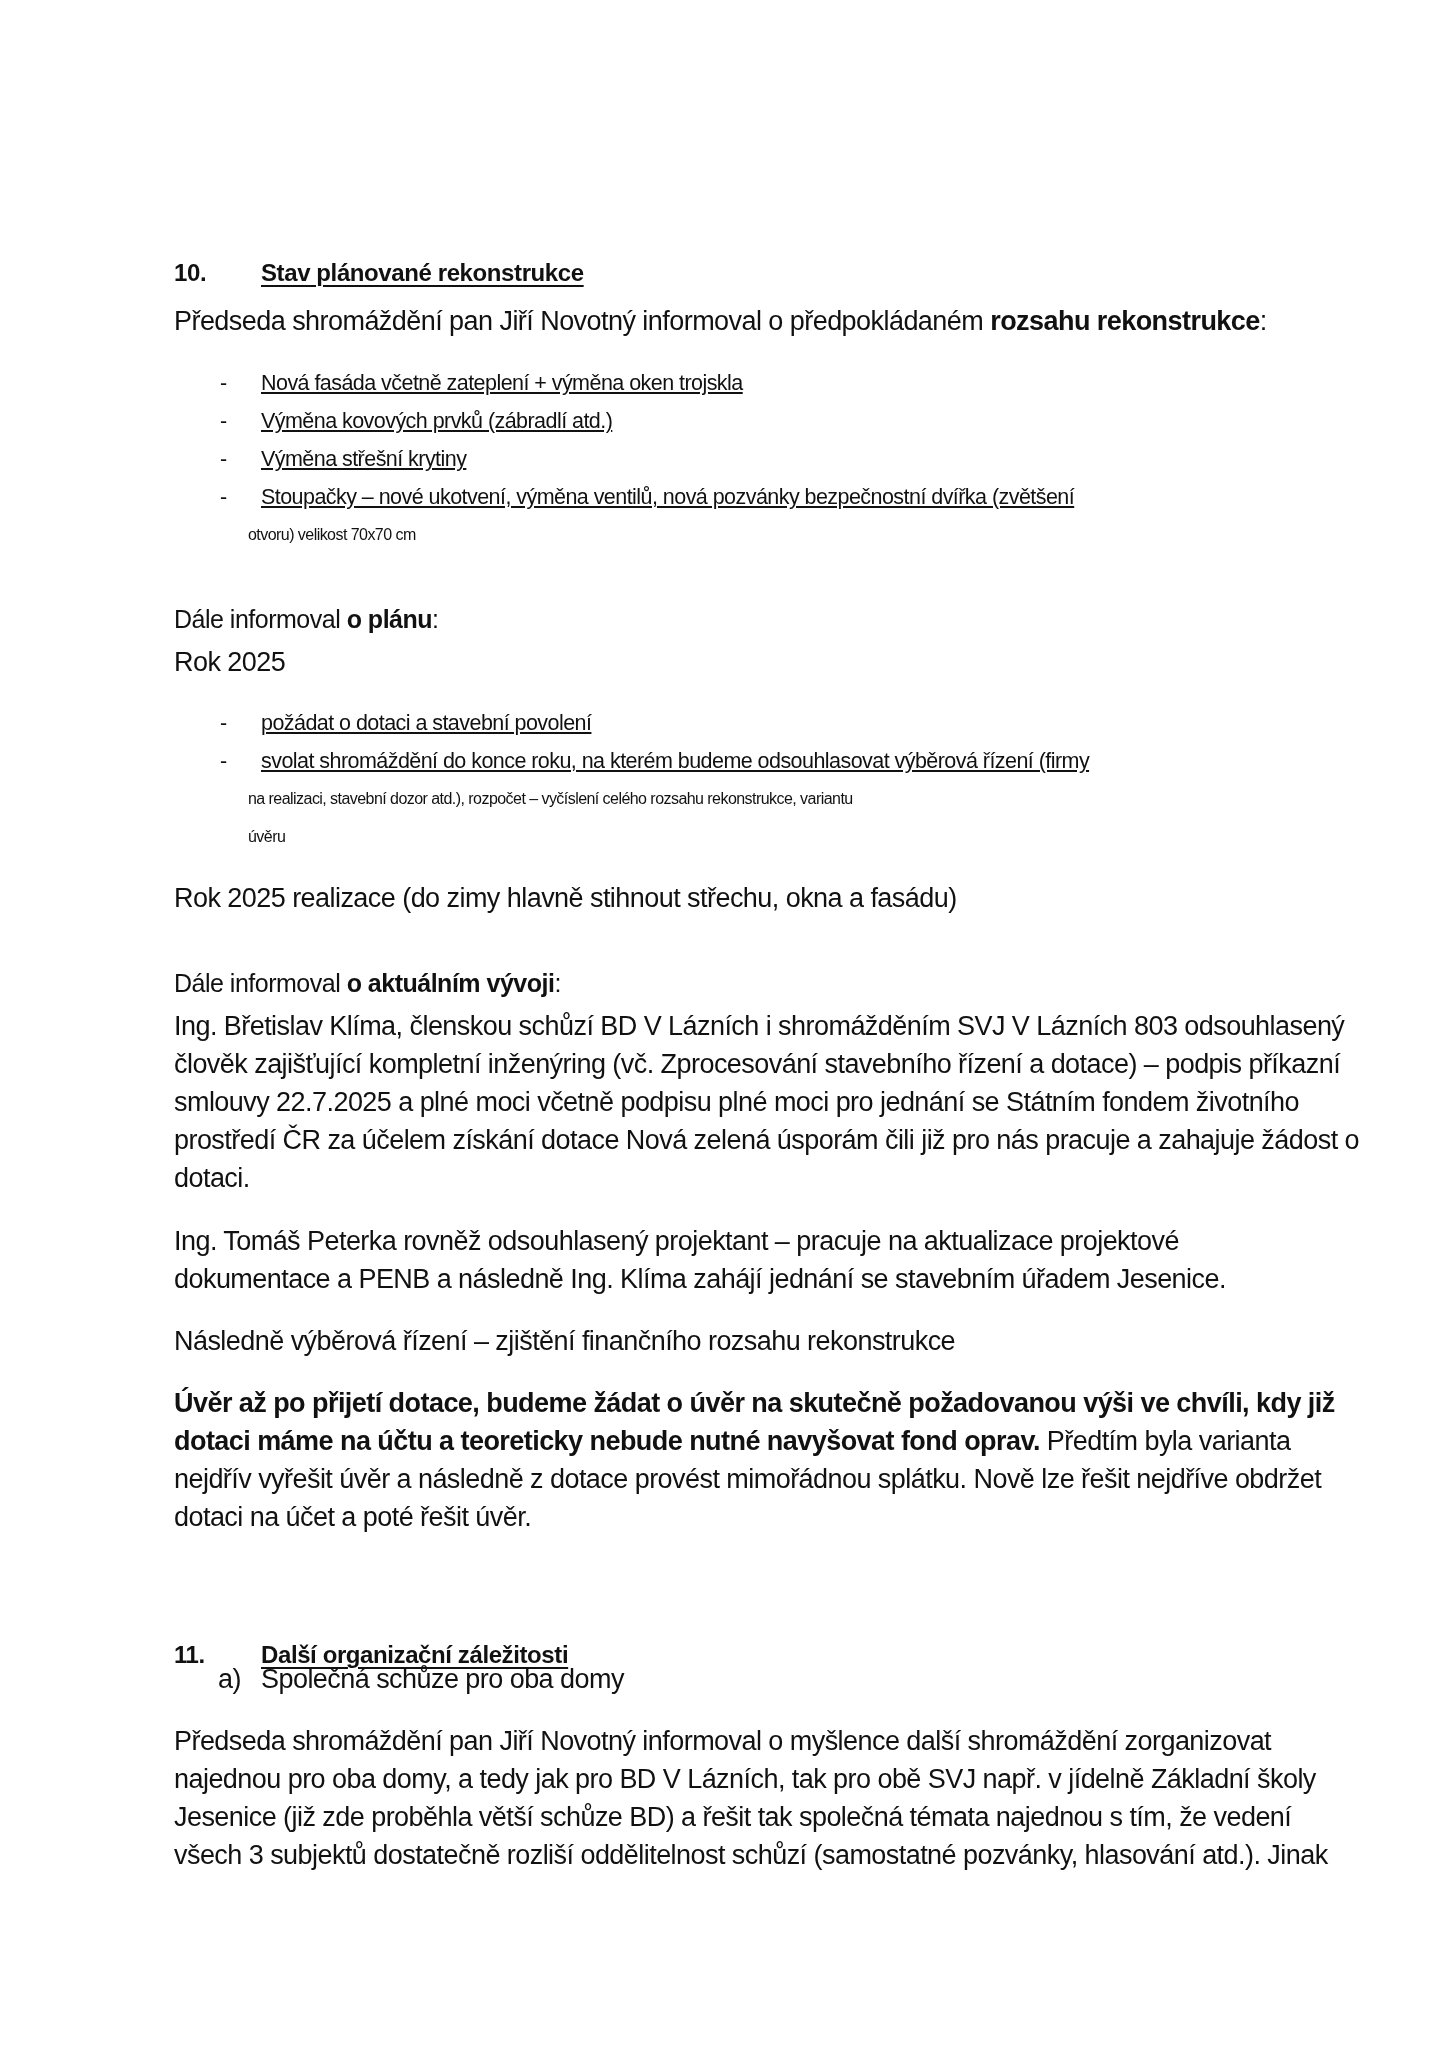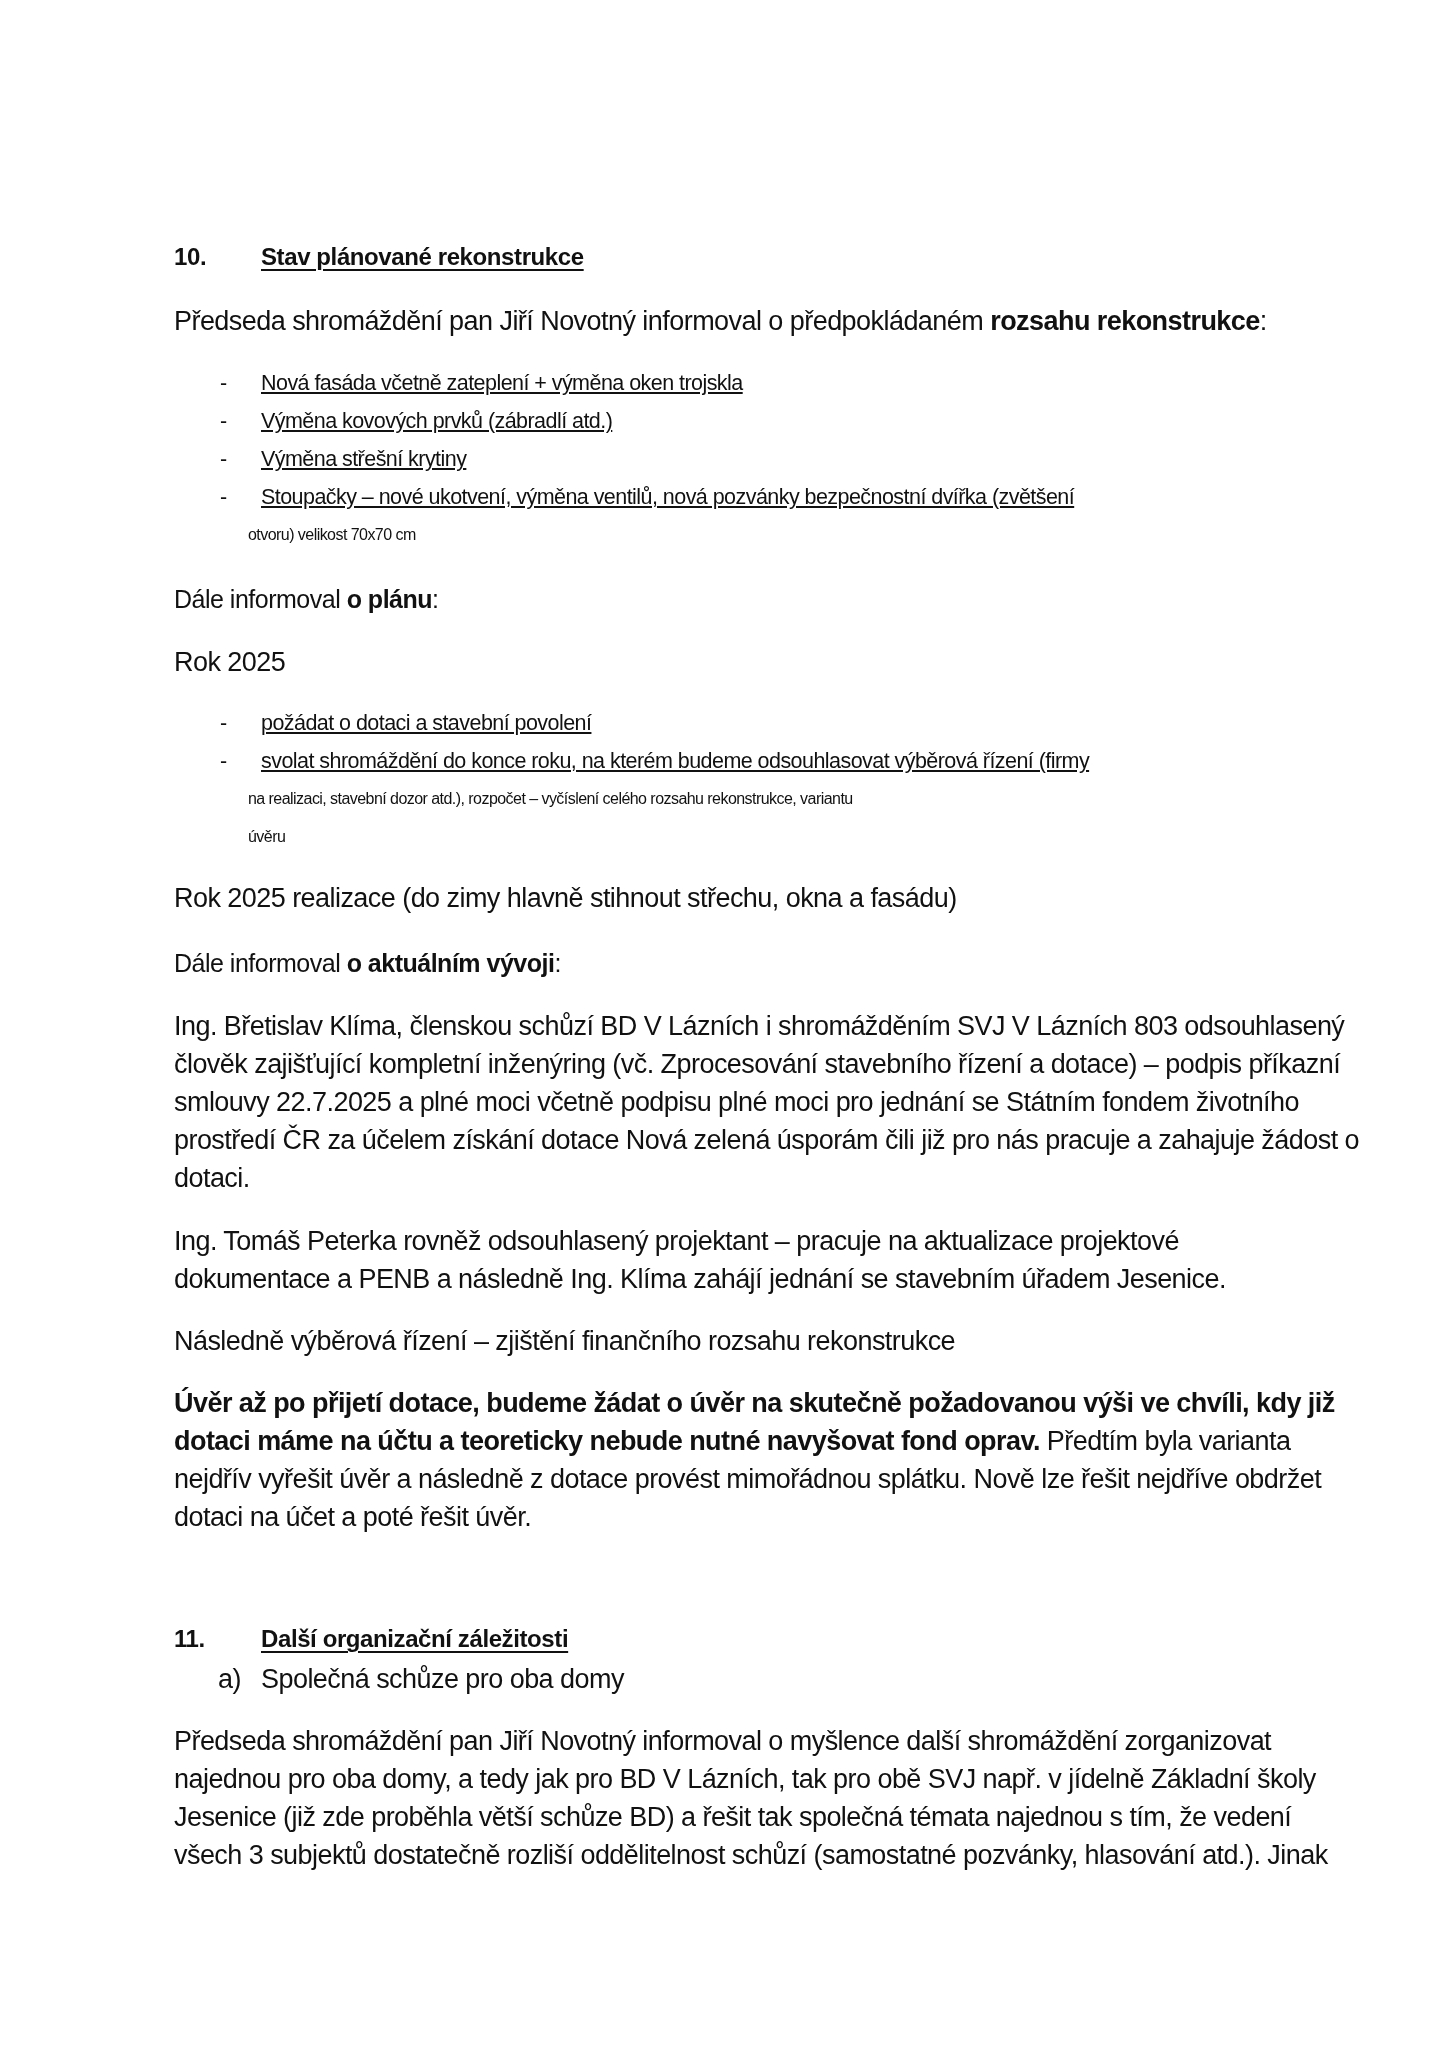--- a/index.html
+++ b/index.html
@@ -1,23 +1,23 @@
 <!DOCTYPE html>
 <html><head>
 <meta charset="utf-8">
 <style>
   html, body { margin: 0; padding: 0; background: #ffffff; }
   body { width: 1448px; height: 2048px; position: relative; overflow: hidden;
          font-family: "Liberation Sans", sans-serif; color: #111111; }
   .page { position: absolute; left: 174px; top: 0; width: 1120px; }
   .t { position: absolute; left: 0; white-space: nowrap; font-size: 27px; letter-spacing: -0.55px; line-height: 38px; }
   .h { font-size: 24px; font-weight: bold; letter-spacing: -0.4px; }
-  .h .num { display: inline-block; width: 87px; }
+  .h .num { display: inline-block; width: 87px; margin-top: 16px; }
   .h .title { text-decoration: underline; text-underline-offset: 4px; text-decoration-thickness: 2px; }
-  .sub { font-size: 25px; letter-spacing: -0.5px; }
+  .sub { font-size: 25px; letter-spacing: -0.5px; margin-top: 20px; }
   .b { font-weight: bold; }
   .li { position: absolute; left: 46px; white-space: nowrap; font-size: 21.5px; letter-spacing: -0.55px; line-height: 38px; text-decoration: underline; }
   .li .dash { display: inline-block; width: 41px; }
   .cont { position: absolute; left: 74px; white-space: nowrap; font-size: 16px; letter-spacing: -0.55px; line-height: 38px; }
 </style>
 </head>
 <body>
 
 <div class="page">
 

